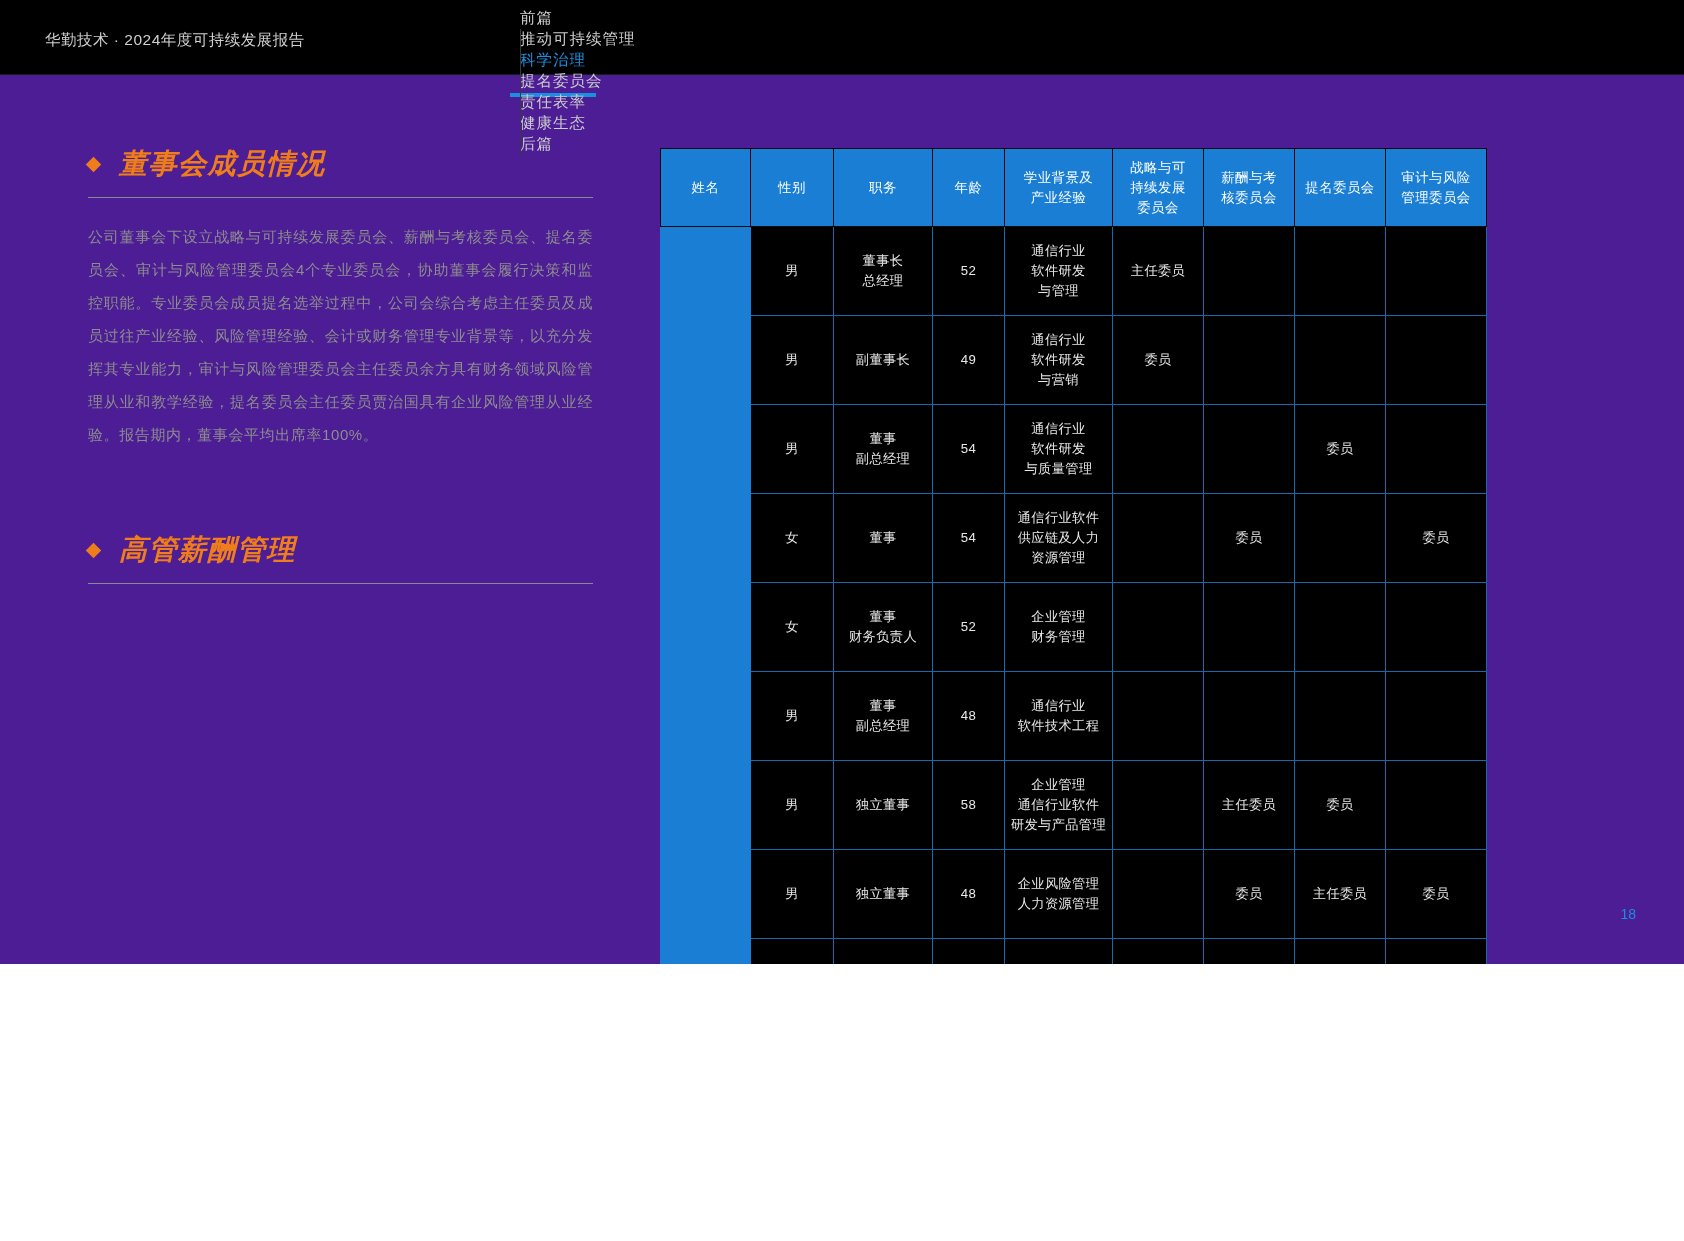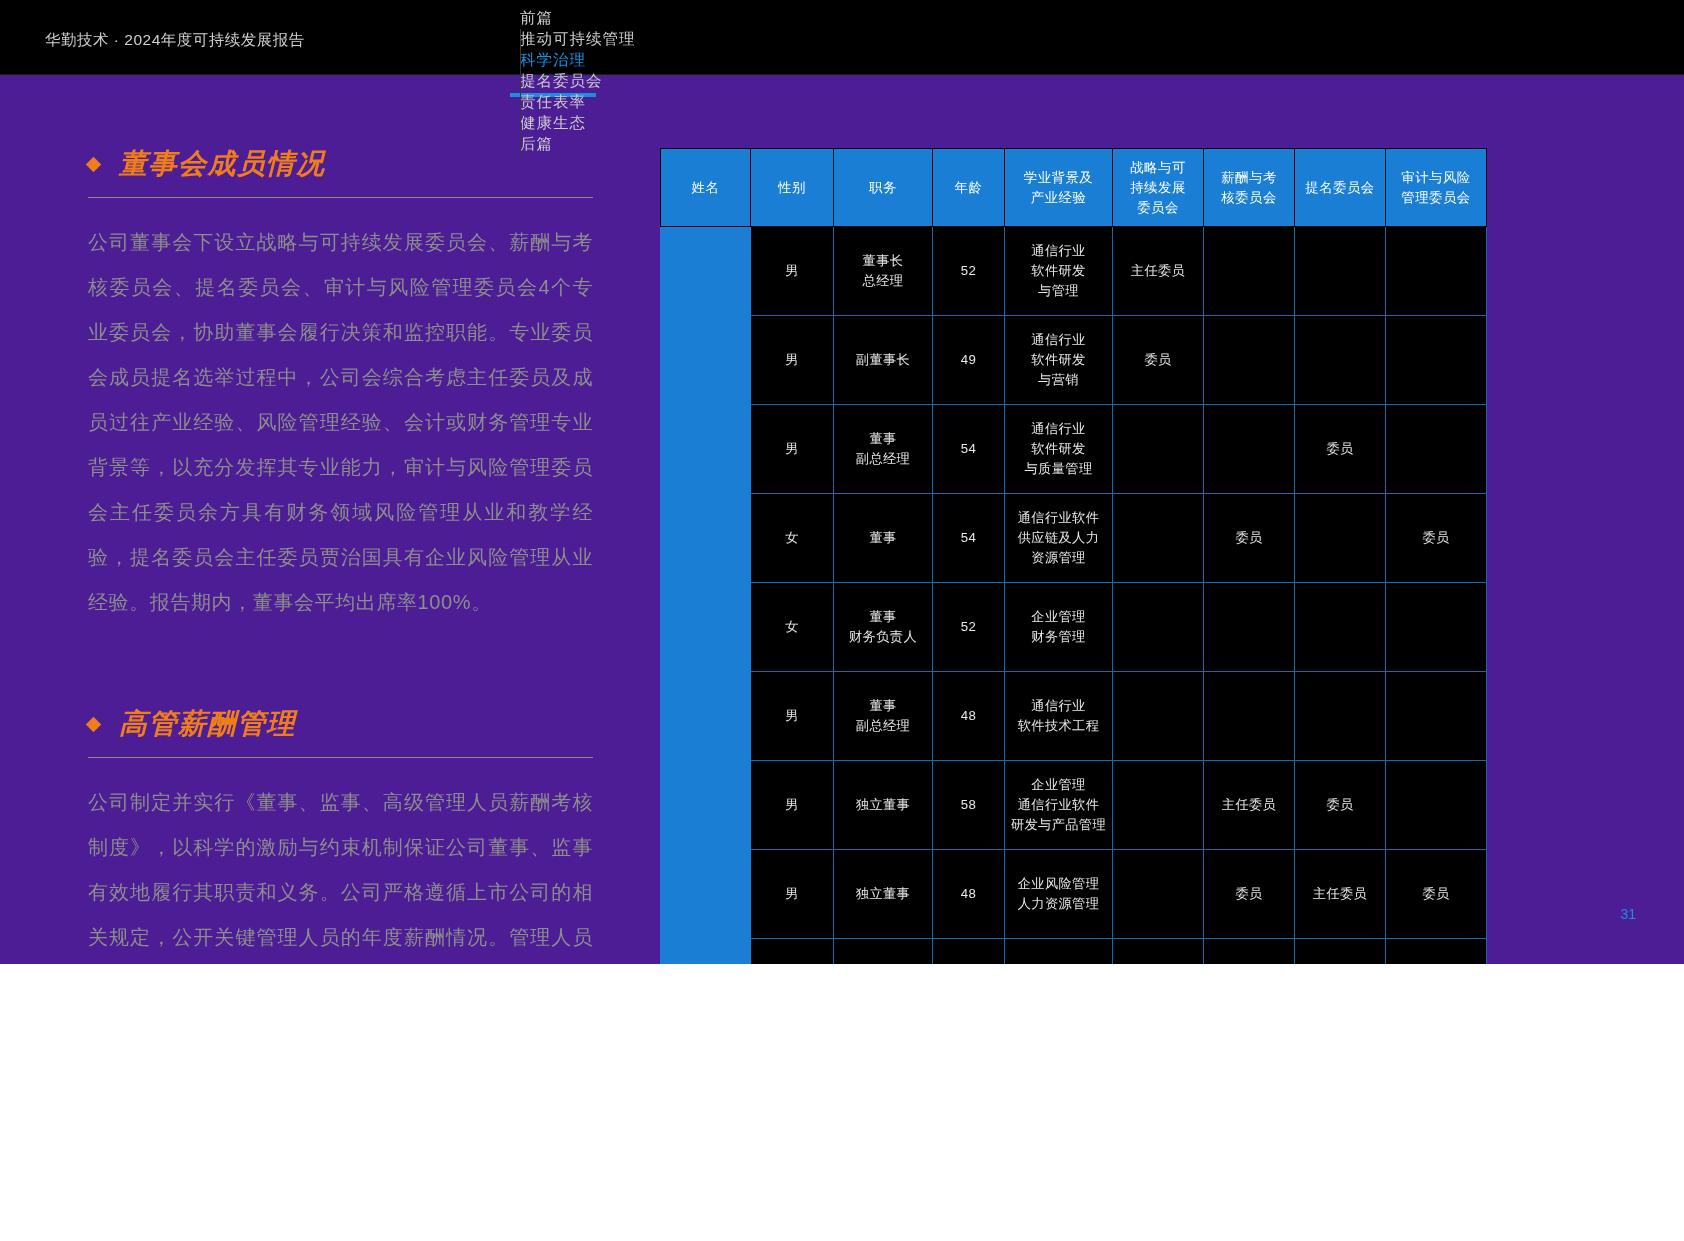--- a/index.html
+++ b/index.html
@@ -77,22 +77,22 @@
     letter-spacing: 1.5px;
     white-space: nowrap;
     font-style: italic;
   }
   .rule {
     width: 100%; height: 1px;
     background: #8a8a8a;
     margin: 14px 0 22px 0;
   }
   .body-text {
-    font-size: 20px;
-    line-height: 45px;
+    font-size: 15px;
+    line-height: 33px;
     color: #8d8d8d;
     text-align: justify;
     letter-spacing: 0.6px;
     margin-bottom: 26px;
   }
   #sec2 { margin-top: 80px; }
   
   #table-wrap {
     position: absolute;
     left: 660px; top: 148px;
@@ -190,21 +190,20 @@
       <div class="rule"></div>
       <p class="body-text">公司董事会下设立战略与可持续发展委员会、薪酬与考核委员会、提名委员会、审计与风险管理委员会4个专业委员会，协助董事会履行决策和监控职能。专业委员会成员提名选举过程中，公司会综合考虑主任委员及成员过往产业经验、风险管理经验、会计或财务管理专业背景等，以充分发挥其专业能力，审计与风险管理委员会主任委员余方具有财务领域风险管理从业和教学经验，提名委员会主任委员贾治国具有企业风险管理从业经验。报告期内，董事会平均出席率100%。</p>
     </div>
 
     <div id="sec2">
       <div class="sec-head">
         <span class="diamond"></span>
         <span class="sec-title">高管薪酬管理</span>
       </div>
       <div class="rule"></div>
-      <p class="body-text">公司制定并实行《董事、监事、高级管理人员薪酬考核制度》，以科学的激励与约束机制保证公司董事、监事有效地履行其职责和义务。公司严格遵循上市公司的相关规定，公开关键管理人员的年度薪酬情况。管理人员薪酬主要由基本薪酬和绩效薪酬组成，公司面向全员评定符合条件的管理层人员及核心骨干员工，为其提供股权激励等长期激励。</p>
     </div>
 
   </div>
 
   <div id="table-wrap">
     <table>
       <colgroup>
         <col class="c0">
           <col class="c1">
           <col class="c2">
@@ -325,15 +324,15 @@
           <td>财务管理<br>风险管理</td>
           <td>委员</td>
           <td></td>
           <td></td>
           <td>主任委员</td>
         </tr>
       </tbody>
     </table>
   </div>
 
-  <div id="page-num">31</div>
+  <div id="page-num">18</div>
 
 </div>
 
 </body></html>

